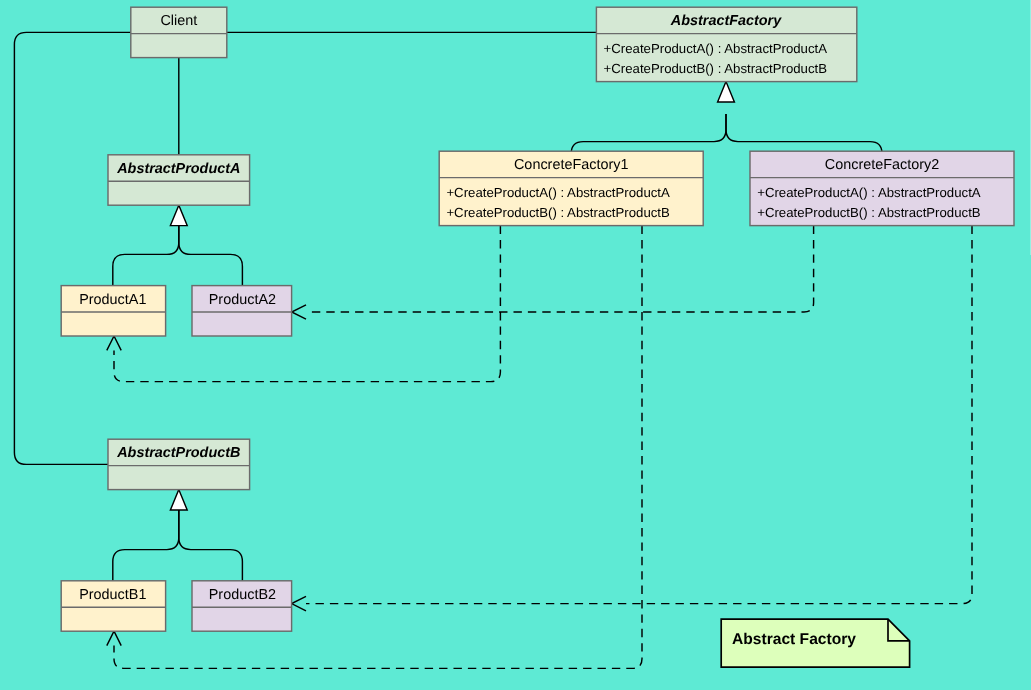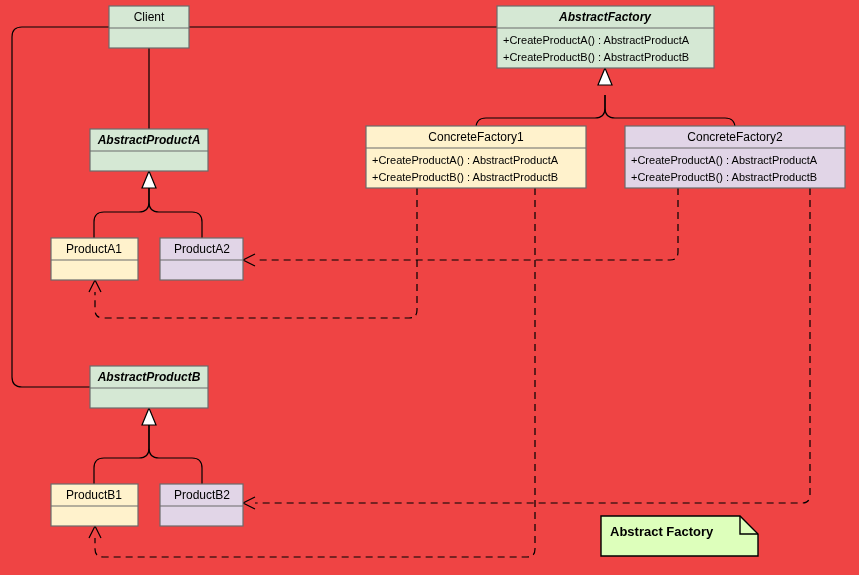--- a/index.html
+++ b/index.html
@@ -10,21 +10,21 @@
   body {
     width: 859px;
     height: 575px;
     font-family: "Liberation Sans", sans-serif;
     overflow: hidden;
   }
   #diagram-root {
     position: relative;
     width: 859px;
     height: 575px;
-    background: #ef4444;
+    background: #5eead4;
   }
   svg#uml-canvas {
     position: absolute;
     top: 0;
     left: 0;
     width: 859px;
     height: 575px;
   }
   .cls-title {
     font-family: "Liberation Sans", sans-serif;

